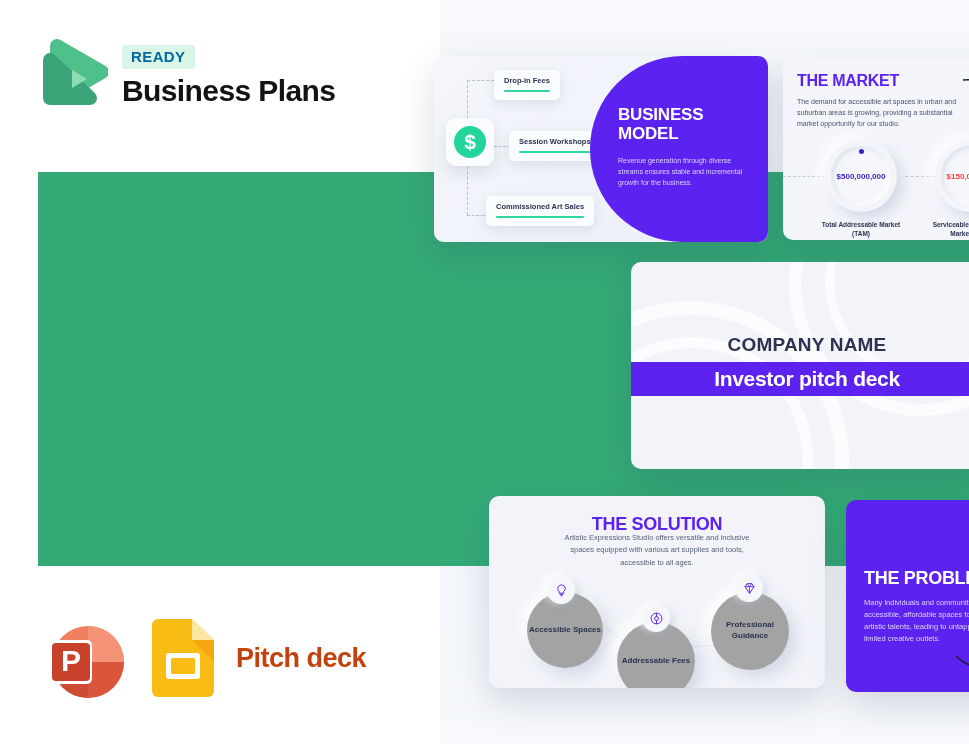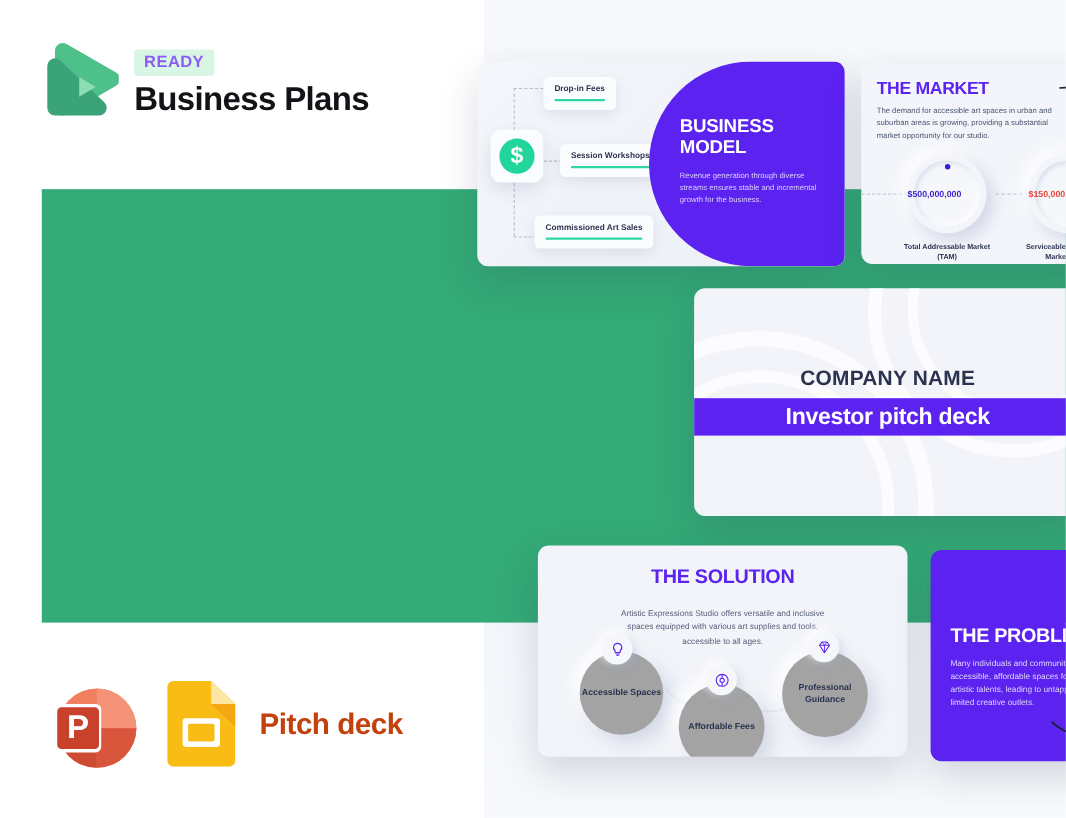--- a/index.html
+++ b/index.html
@@ -10,21 +10,21 @@
   
   .bg-panel{position:absolute;left:440px;top:0;width:529px;height:744px;
             background:linear-gradient(180deg,#f7f9fc 0%,#eef2f8 55%,#f7f9fc 100%);}
   .green-block{position:absolute;left:38px;top:172px;width:931px;height:394px;
                background:#34aa77;}
 
   
   .brand{position:absolute;left:40px;top:36px;display:flex;align-items:center;gap:14px;z-index:40;}
   .logo-mark{position:relative;width:68px;height:80px;flex:none;}
   .brand-text{display:flex;flex-direction:column;gap:2px;}
-  .ready-badge{display:inline-block;align-self:flex-start;background:#d9f5e6;color:#8b5cf6;
+  .ready-badge{display:inline-block;align-self:flex-start;background:#d9f5e6;color:#0369a1;
                font-size:15px;font-weight:700;letter-spacing:.4px;padding:3px 9px 4px;border-radius:3px;}
   .brand-name{font-size:30px;font-weight:800;color:#111317;letter-spacing:-0.6px;line-height:1.05;margin-top:4px;}
 
   
   .headline{position:absolute;left:70px;top:265px;width:520px;z-index:30;
             color:#ffffff;font-size:64px;line-height:1.16;font-weight:400;letter-spacing:-1px;}
 
   
   .footer{position:absolute;left:38px;top:612px;display:flex;align-items:center;gap:22px;z-index:40;}
   .ppt-icon{position:relative;width:92px;height:92px;flex:none;}
@@ -65,39 +65,39 @@
   .s-mk{left:783px;top:58px;width:300px;height:182px;background:#f3f5fa;}
   .mk-title{position:absolute;left:14px;top:14px;color:#5b22f0;font-size:16px;font-weight:800;
             letter-spacing:-0.3px;}
   .mk-body{position:absolute;left:14px;top:38px;width:178px;color:#4a5270;font-size:7px;line-height:1.6;}
   .mk-arrow{position:absolute;left:178px;top:18px;width:42px;height:34px;}
   .knob{position:absolute;width:72px;height:72px;border-radius:50%;background:#f3f5fa;
         box-shadow:6px 6px 14px rgba(160,170,200,.40),-6px -6px 14px rgba(255,255,255,.95);}
   .knob-in{position:absolute;left:6px;top:6px;width:60px;height:60px;border-radius:50%;
            background:#f5f7fb;box-shadow:inset 2px 2px 5px rgba(170,180,210,.35),inset -2px -2px 5px #fff;}
   .knob-dot{position:absolute;left:50%;top:9px;width:5px;height:5px;margin-left:-2.5px;border-radius:50%;}
-  .knob-val{position:absolute;left:0;right:0;top:32px;text-align:left;font-size:8px;font-weight:800;}
+  .knob-val{position:absolute;left:0;right:0;top:32px;text-align:center;font-size:8px;font-weight:800;}
   .knob-cap{position:absolute;left:-8px;width:88px;top:80px;text-align:center;font-size:6.5px;
             font-weight:700;color:#2b3350;line-height:1.45;}
   .mk-dash{position:absolute;top:118px;height:0;border-top:1px dashed #c2c9dc;}
 
   
   .s-cn{left:631px;top:262px;width:352px;height:207px;background:#f2f4f9;}
   .cn-rings{position:absolute;border-radius:50%;border:9px solid rgba(255,255,255,.75);}
   .cn-name{position:absolute;left:0;right:0;top:72px;text-align:center;color:#2b3350;
            font-size:19px;font-weight:800;letter-spacing:.2px;}
   .cn-band{position:absolute;left:0;right:0;top:100px;height:34px;background:#5b22f0;
            display:flex;align-items:center;justify-content:center;}
   .cn-band span{color:#fff;font-size:21px;font-weight:800;letter-spacing:-0.3px;}
 
   
   .s-sol{left:489px;top:496px;width:336px;height:192px;background:#f2f4f9;}
   .sol-title{position:absolute;left:0;right:0;top:18px;text-align:center;color:#5b22f0;
              font-size:18px;font-weight:800;letter-spacing:-0.3px;}
-  .sol-body{position:absolute;left:68px;right:68px;top:56px;text-align:center;color:#59607a;
+  .sol-body{position:absolute;left:68px;right:68px;top:36px;text-align:center;color:#59607a;
             font-size:7.5px;line-height:1.65;}
   .bubble{position:absolute;border-radius:50%;background:#a3a3a3;
           box-shadow:7px 7px 16px rgba(160,170,200,.38),-6px -6px 14px rgba(255,255,255,.95);
           display:flex;align-items:center;justify-content:center;text-align:center;
           font-size:8px;font-weight:800;color:#2b3350;line-height:1.35;}
   .ic-badge{position:absolute;width:28px;height:28px;border-radius:50%;background:#f5f7fb;
             box-shadow:4px 4px 9px rgba(160,170,200,.35),-3px -3px 8px rgba(255,255,255,.95);
             display:flex;align-items:center;justify-content:center;}
 
   
@@ -239,21 +239,21 @@
     </div>
     <div class="ic-badge" style="left:58px;top:80px;">
       <svg viewBox="0 0 20 20" width="15" height="15">
         <path d="M10 2.5 A5 5 0 0 1 13 11.5 L13 13.5 L7 13.5 L7 11.5 A5 5 0 0 1 10 2.5 Z" stroke="#5b22f0" stroke-width="1.3" fill="none"></path>
         <line x1="7.5" y1="15.3" x2="12.5" y2="15.3" stroke="#5b22f0" stroke-width="1.3"></line>
         <line x1="8.7" y1="17.2" x2="11.3" y2="17.2" stroke="#5b22f0" stroke-width="1.3"></line>
       </svg>
     </div>
 
     <div class="bubble" style="left:128px;top:126px;width:78px;height:78px;">
-      <span>Affordable Fees</span>
+      <span>Addressable Fees</span>
     </div>
     <div class="ic-badge" style="left:153px;top:108px;">
       <svg viewBox="0 0 20 20" width="15" height="15">
         <circle cx="10" cy="10" r="7.2" stroke="#5b22f0" stroke-width="1.3" fill="none"></circle>
         <circle cx="10" cy="10" r="2.6" stroke="#5b22f0" stroke-width="1.3" fill="none"></circle>
         <line x1="10" y1="2.8" x2="10" y2="7.4" stroke="#5b22f0" stroke-width="1.3"></line>
         <line x1="10" y1="12.6" x2="10" y2="17.2" stroke="#5b22f0" stroke-width="1.3"></line>
       </svg>
     </div>
 

